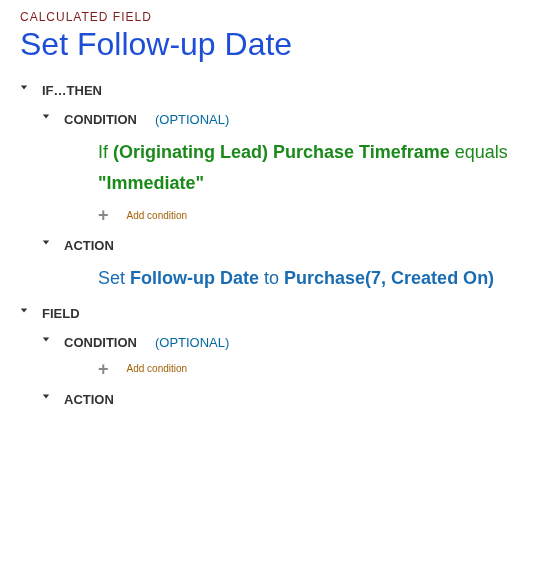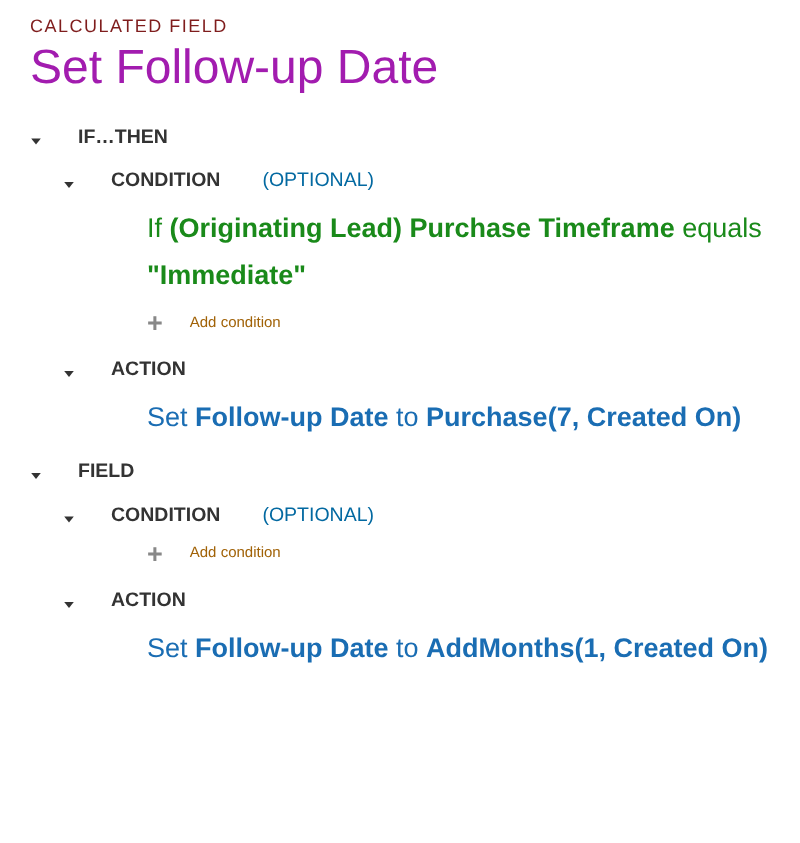--- a/index.html
+++ b/index.html
@@ -13,30 +13,30 @@
   .breadcrumb {
     font-size: 12px;
     letter-spacing: 1px;
     color: #7f1d1d;
     font-weight: 400;
     margin-bottom: 2px;
   }
   .page-title {
     font-size: 32px;
     font-weight: 300;
-    color: #a21caf;
+    color: #1d4ed8;
     margin-bottom: 20px;
   }
   .section {
     margin-top: 12px;
   }
   .section-header {
     display: flex;
-    align-items: flex-end;
-    gap: 22px;
+    align-items: flex-start;
+    gap: 12px;
     cursor: pointer;
     margin-bottom: 10px;
   }
   .chevron {
     display: inline-block;
     width: 10px;
     font-size: 10px;
     color: #333;
   }
   .chevron svg { display: block; }
@@ -166,17 +166,14 @@
   <div class="indent-1 sub-section">
     <div class="section-header">
       <span class="chevron">
         <svg width="8" height="8" viewBox="0 0 10 10">
             <path d="M1 3 L9 3 L5 8 Z" fill="#333"></path>
           </svg>
       </span>
       <span class="section-title">ACTION</span>
     </div>
 
-    <div class="content-line kw-set">
-      <span>Set </span><span class="bold">Follow-up Date</span><span> to </span><span class="bold">AddMonths(1, Created On)</span>
-    </div>
   </div>
 </div>
 
 </body></html>

